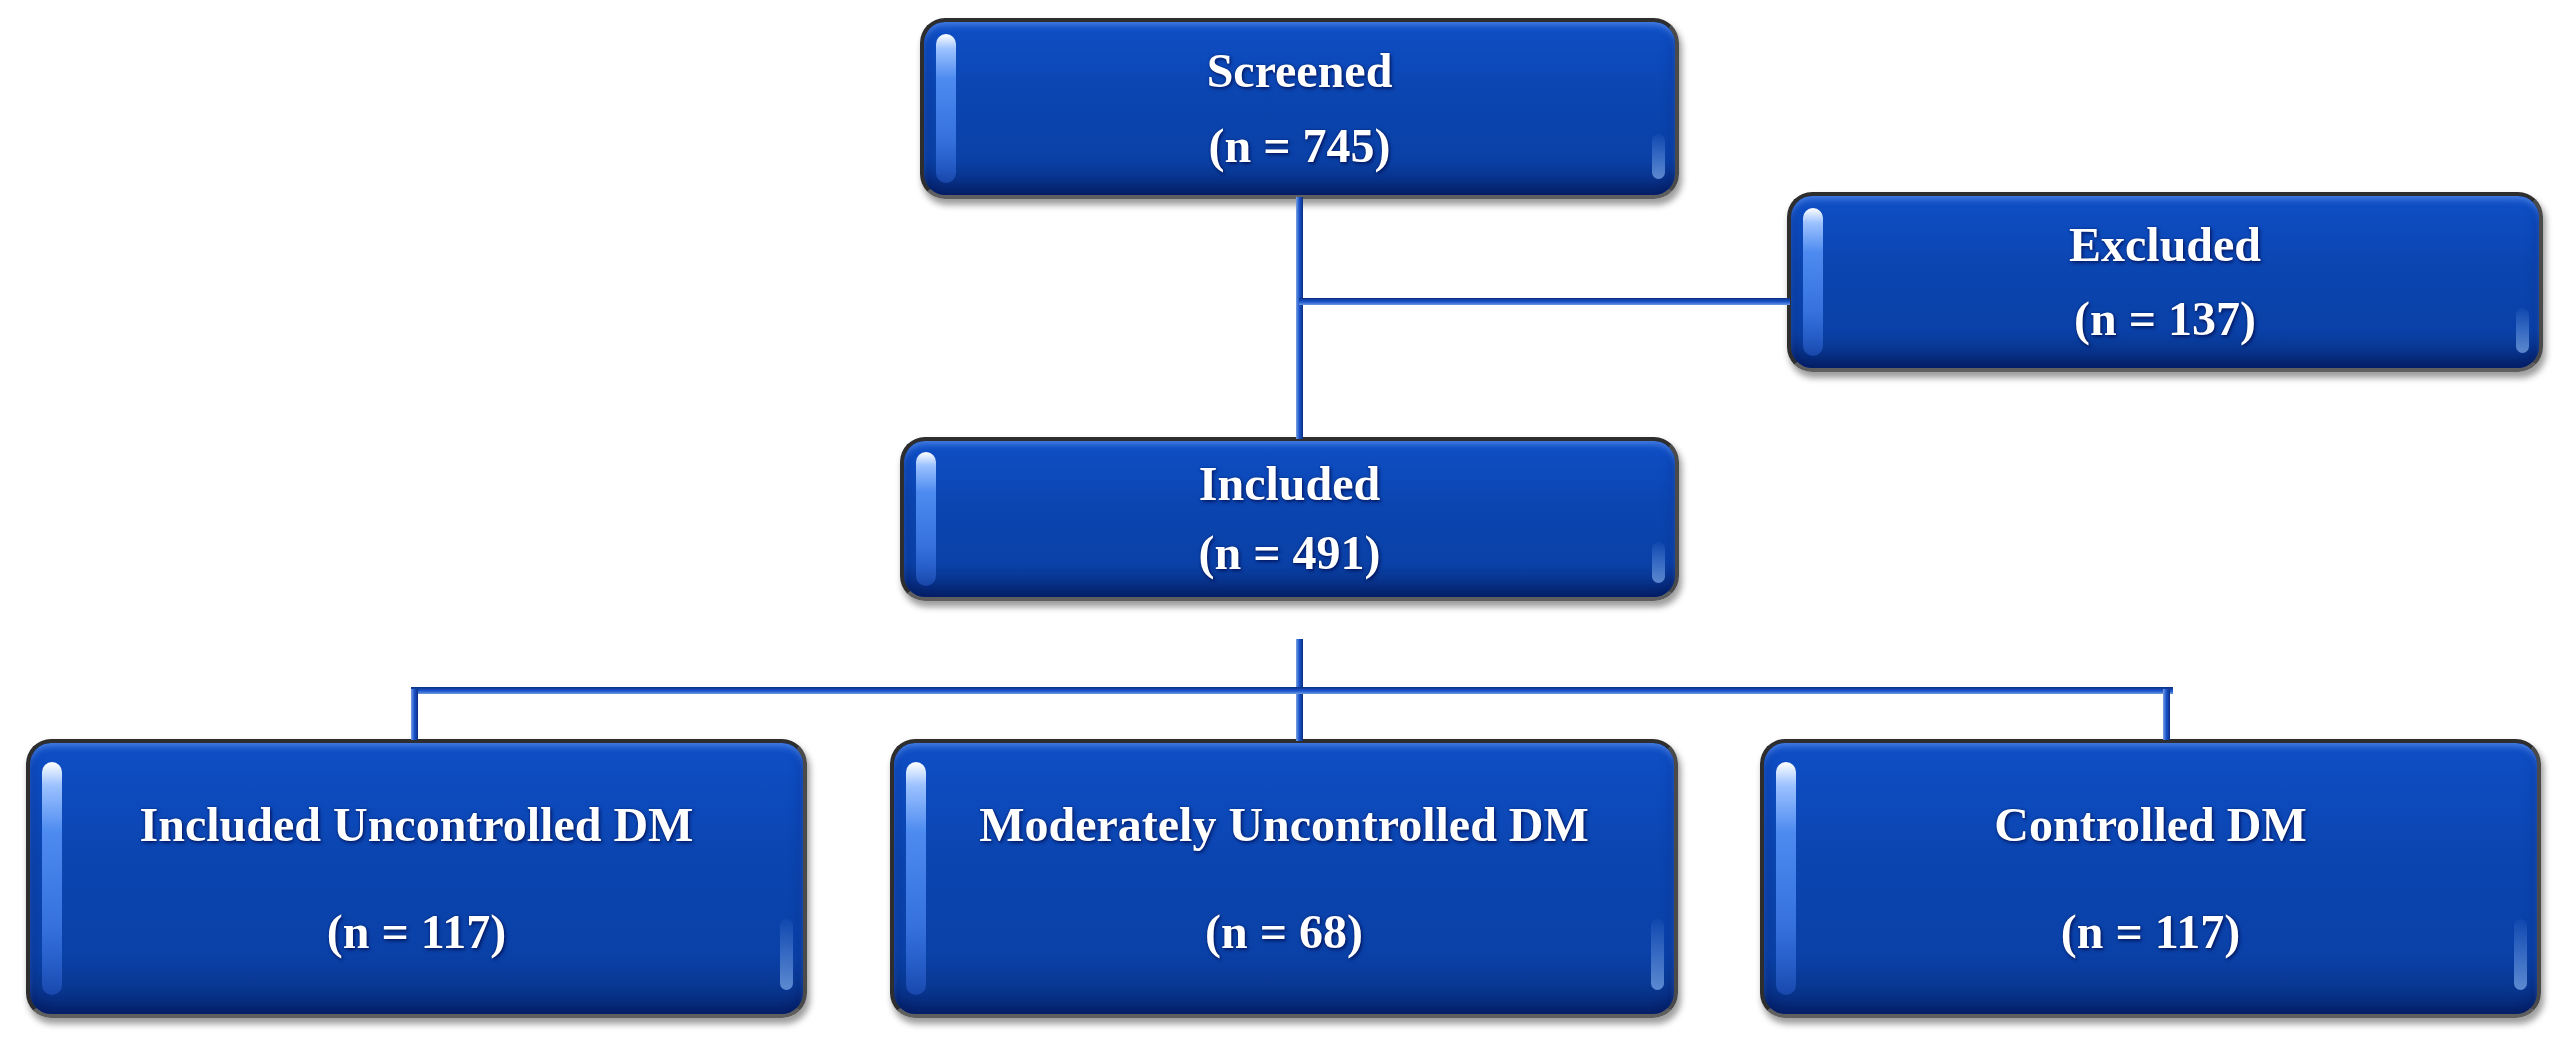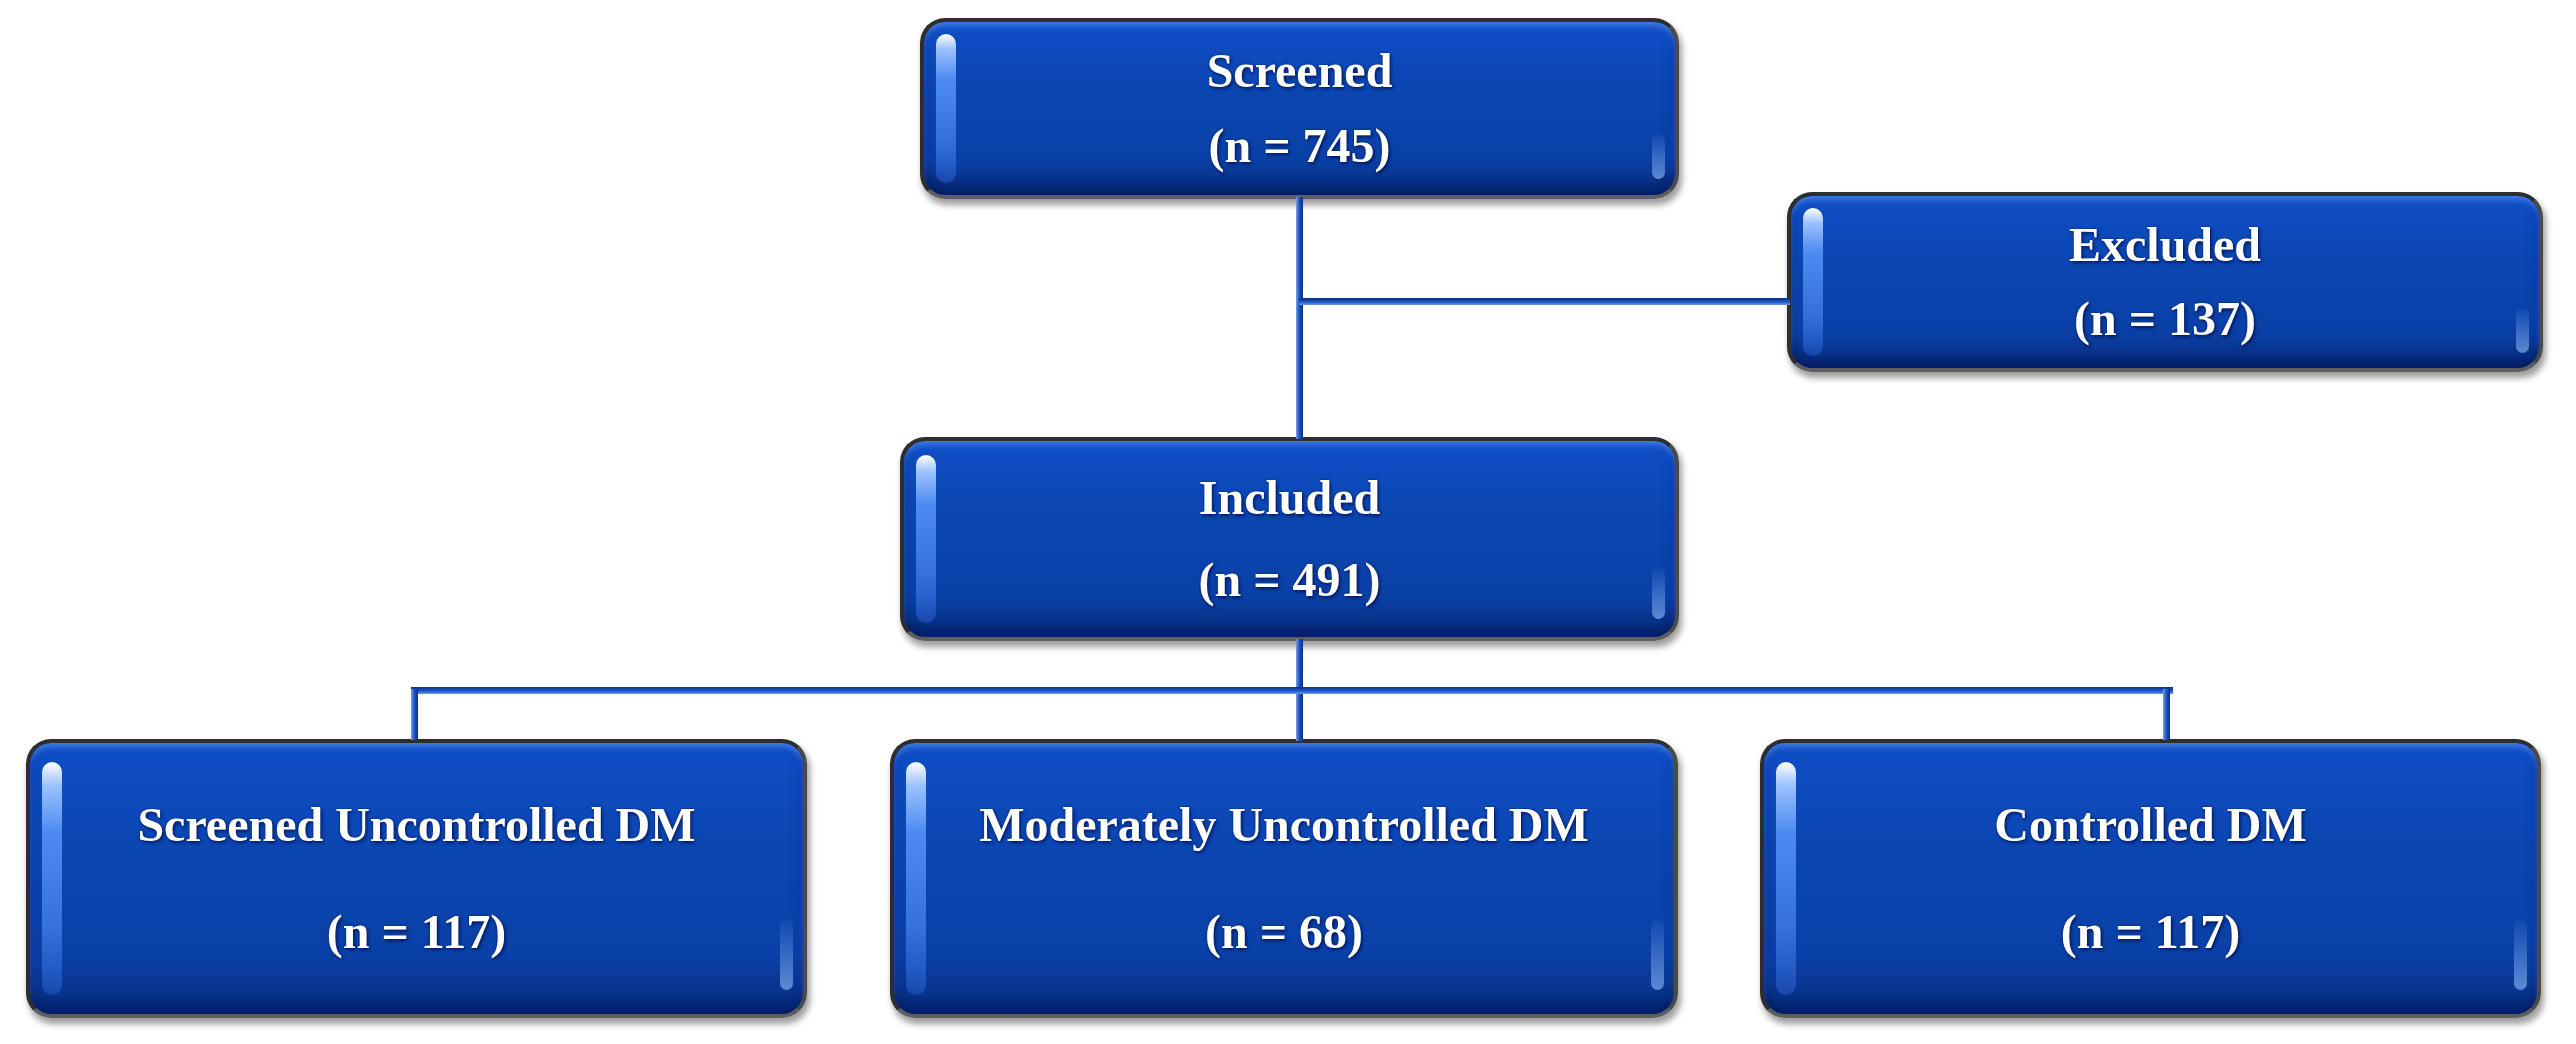--- a/index.html
+++ b/index.html
@@ -73,21 +73,21 @@
     font-weight: bold;
     font-size: 48px;
     line-height: 1.05;
     text-shadow: 1.5px 2.2px 3.6px rgba(0, 0, 60, 0.6), 0 0 2.2px rgba(0, 0, 40, 0.45);
     white-space: nowrap;
   }
 
   
   #node-screened   { left: 920px; top: 18px;   width: 759px; height: 181px; }
   #node-excluded   { left: 1787px; top: 192px;  width: 756px;  height: 180px; }
-  #node-included   { left: 900px; top: 437px;  width: 779px; height: 204px; }
+  #node-included   { left: 900px; top: 437px;  width: 779px; height: 164px; }
   #node-severely   { left: 26px;   top: 739px; width: 781px; height: 279px; }
   #node-moderately { left: 890px; top: 739px; width: 788px; height: 279px; }
   #node-controlled { left: 1760px; top: 739px; width: 781px; height: 279px; }
 
   
   .connector { position: absolute; z-index: 1; }
   .connector.v {
     width: 6.5px;
     background: linear-gradient(90deg, #7da2e0 0%, #1b55d0 45%, #0a2f7f 100%);
   }
@@ -124,21 +124,21 @@
     <div class="title">Excluded</div>
     <div class="count">(n = 137)</div>
   </div>
 
   <div class="node" id="node-included">
     <div class="title">Included</div>
     <div class="count">(n = 491)</div>
   </div>
 
   <div class="node" id="node-severely">
-    <div class="title">Screened Uncontrolled DM</div>
+    <div class="title">Included Uncontrolled DM</div>
     <div class="count">(n = 117)</div>
   </div>
 
   <div class="node" id="node-moderately">
     <div class="title">Moderately Uncontrolled DM</div>
     <div class="count">(n = 68)</div>
   </div>
 
   <div class="node" id="node-controlled">
     <div class="title">Controlled DM</div>

